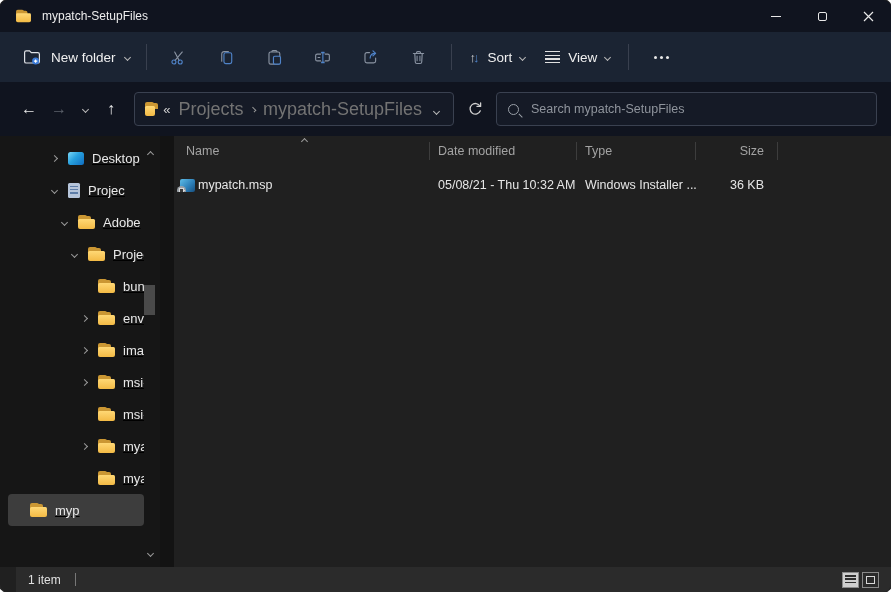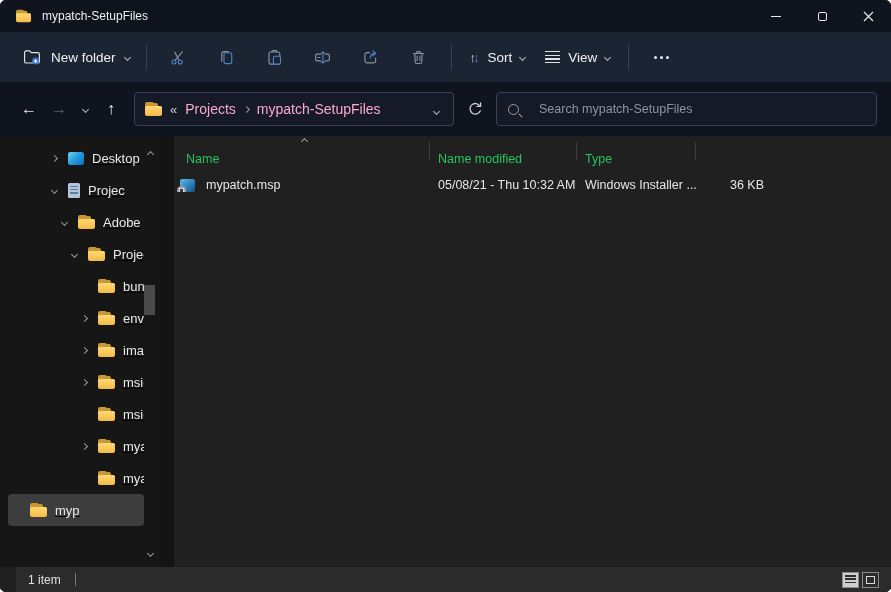--- a/index.html
+++ b/index.html
@@ -37,26 +37,26 @@
   .chev.dim{border-color:#9a9a9a;}
 
   
   .navrow{height:54px;background:#10141f;display:flex;align-items:center;padding:0 14px;flex:0 0 auto;}
   .nav-btn{width:30px;height:30px;display:flex;align-items:center;justify-content:center;
            color:#e8e8e8;font-size:16px;border-radius:4px;flex:none;}
   .nav-btn.disabled{color:#5d626b;}
   .nav-btn.small{width:22px;font-size:11px;}
   .addressbar{width:320px;height:34px;border:1px solid #3a4150;background:#151a26;border-radius:4px;
               display:flex;align-items:center;padding:0 10px;gap:8px;margin-left:8px;flex:none;}
-  .crumb{font-size:14px;color:#f9a8d4;white-space:nowrap;}
+  .crumb{font-size:18px;color:#737373;white-space:nowrap;}
   .addr-overflow{font-size:13px;color:#cfcfcf;}
   .addr-chevron{margin-left:auto;padding:4px;}
   .refresh-btn{width:42px;height:30px;display:flex;align-items:center;justify-content:center;flex:none;}
   .searchbar{flex:1;height:34px;border:1px solid #3a4150;background:#151a26;border-radius:4px;
-             display:flex;align-items:center;padding:0 11px;gap:18px;}
+             display:flex;align-items:center;padding:0 11px;gap:10px;}
   .searchbar input{flex:1;background:transparent;border:none;outline:none;color:#dddddd;
              font-size:12.5px;font-family:inherit;}
   .searchbar input::placeholder{color:#8f949c;}
   .search-glyph{width:11px;height:11px;border:1.3px solid #9aa0a8;border-radius:50%;position:relative;flex:none;}
   .search-glyph::after{content:'';position:absolute;width:5px;height:1.3px;background:#9aa0a8;
              transform:rotate(45deg);left:9px;top:10px;}
 
   
   .content{flex:1;display:flex;min-height:0;background:#131313;}
   .sidebar{width:160px;background:#161616;position:relative;padding-top:6px;overflow:hidden;flex:0 0 auto;}
@@ -80,31 +80,31 @@
        background:repeating-linear-gradient(180deg,#5d7da8 0 1.2px,transparent 1.2px 3.2px);}
 
   .tree-scrollbar{position:absolute;right:2px;top:2px;bottom:2px;width:15px;display:flex;
        flex-direction:column;align-items:center;}
   .tree-scroll-thumb{position:absolute;top:147px;width:11px;height:30px;background:#4a4a4a;left:1px;}
   .scroll-arrow{padding:5px 0;}
   .scroll-arrow.bottom{margin-top:auto;}
 
   .main{flex:1;background:#202020;margin-left:14px;overflow:hidden;display:flex;flex-direction:column;}
   .header-row{display:flex;height:30px;align-items:center;flex:0 0 auto;}
-  .hcell{position:relative;height:100%;display:flex;align-items:flex-end;font-size:12.5px;color:#22c55e;}
+  .hcell{position:relative;height:100%;display:flex;align-items:center;font-size:12.5px;color:#a3a3a3;}
   .hcell::after{content:'';position:absolute;right:0;top:6px;bottom:6px;width:1px;background:#3d3d3d;}
   .sort-caret{position:absolute;top:3px;left:50%;}
   .cell-name{width:256px;padding-left:12px;}
   .cell-date{width:147px;padding-left:8px;}
   .cell-type{width:119px;padding-left:8px;}
   .cell-size{width:82px;padding-left:8px;justify-content:flex-end;padding-right:14px;}
   .file-row{display:flex;height:26px;align-items:center;margin-top:6px;font-size:12.5px;color:#e6e6e6;}
   .rcell{display:flex;align-items:center;white-space:nowrap;overflow:hidden;}
   .rcell.cell-size{justify-content:flex-end;}
-  .name-cell{gap:11px;padding-left:6px;text-align:right;}
+  .name-cell{gap:3px;padding-left:6px;text-align:right;}
   .msp-icon{display:inline-block;width:15px;height:13px;border-radius:2px;position:relative;flex:none;
        background:linear-gradient(135deg,#5ebde8 0%,#2b7cb5 60%,#174f7e 100%);}
   .msp-icon::after{content:'';position:absolute;left:-3px;bottom:-3px;width:9px;height:9px;border-radius:50%;
        background:radial-gradient(circle,#3a3a3a 0 1.8px,#d8d8d8 1.8px 3px,#9aa0a6 3px 100%);}
 
   
   .statusbar{height:25px;background:#2b2b2b;display:flex;align-items:center;padding:0 12px;flex:0 0 auto;margin-left:16px;}
   .status-text{font-size:12px;color:#e0e0e0;}
   .status-div{width:1px;height:13px;background:#777777;margin-left:14px;}
   .status-views{margin-left:auto;display:flex;gap:3px;align-items:center;}
@@ -331,24 +331,27 @@
       </div>
     </div>
 
     <div class="main">
       <div class="header-row">
           <div class="hcell cell-name">
             <span class="sort-caret chev up dim"></span>
             <span>Name</span>
           </div>
           <div class="hcell cell-date">
-            <span>Name modified</span>
+            <span>Date modified</span>
           </div>
           <div class="hcell cell-type">
             <span>Type</span>
+          </div>
+          <div class="hcell cell-size">
+            <span>Size</span>
           </div>
         </div>
       <div>
           <div class="file-row">
             <div class="rcell cell-name name-cell">
               <span class="msp-icon"></span>
               <span>mypatch.msp</span>
             </div>
             <div class="rcell cell-date">05/08/21 - Thu 10:32 AM</div>
             <div class="rcell cell-type">Windows Installer ...</div>

